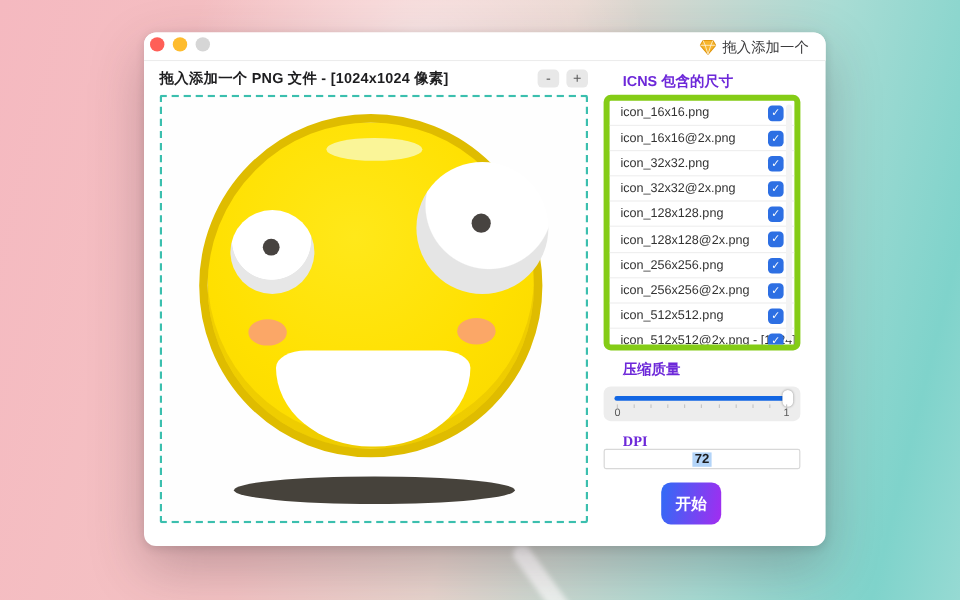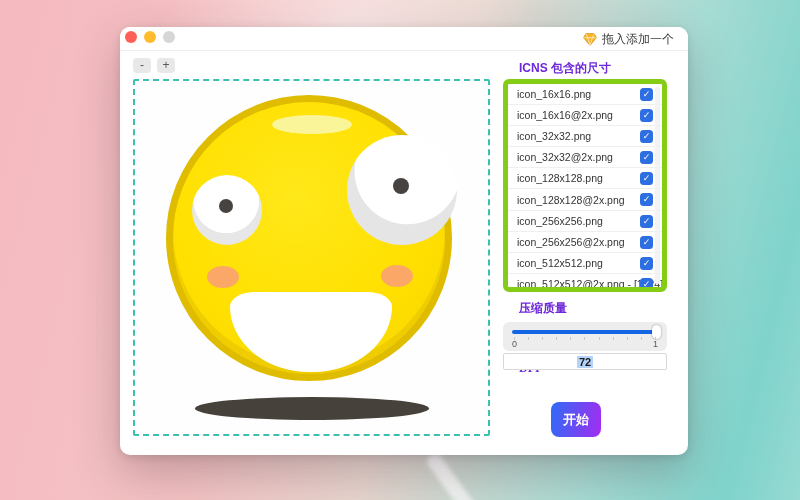--- a/index.html
+++ b/index.html
@@ -131,21 +131,21 @@
     display:flex; justify-content:space-between;
   }
   .slider-ticks i { width:1px; height:3px; background:#c7c7c7; }
   .slider-labels {
     position:absolute; left:9px; right:9px; top:17px;
     display:flex; justify-content:space-between;
     font-size:9px; color:#5a5a5a;
   }
   .dpi-label { position:absolute; left:0; top:334px;font-family:Liberation Serif, serif; }
   .dpi-input {
-    position:absolute; left:0; top:326px; width:164px; height:17px;
+    position:absolute; left:0; top:347px; width:164px; height:17px;
     background:#fff; border:1px solid #d8d8d8; border-radius:2px;
     display:flex; align-items:center; justify-content:center; cursor:text;
   }
   .dpi-value { font-size:11px; font-weight:700; color:#1c1c1e; background:#b3d4f8; padding:0 2px; }
   .start-btn {
     position:absolute; left:48px; top:375px; width:50px; height:35px;
     border:none; border-radius:8px; color:#fff; font-size:13px; font-weight:600;
     background:linear-gradient(100deg,#2f6cf6 0%,#a32cf0 100%); cursor:pointer;
     font-family:inherit;
   }
@@ -167,20 +167,21 @@
           <svg width="14" height="13" viewBox="0 0 24 22">
             <path d="M5 1 L19 1 L23 8 L12 21 L1 8 Z" fill="#f7b52c" stroke="#e0960f" stroke-width="1.5" stroke-linejoin="round"></path>
             <path d="M5 1 L8 8 L12 21 L16 8 L19 1 M1 8 L23 8" fill="none" stroke="#ffffff" stroke-width="1.2" opacity="0.8"></path>
           </svg>
         </span>
         <span class="lbl">拖入添加一个</span>
       </div>
     </div>
 
     <div class="left-header">
+      <span class="pane-title">拖入添加一个 PNG 文件 - [1024x1024 像素]</span>
       <div class="zoom-buttons">
         <button class="zbtn">-</button>
         <button class="zbtn">+</button>
       </div>
     </div>
 
     <div class="drop-area">
       <div class="smiley">
         <div class="ground-shadow"></div>
         <div class="face"></div>

